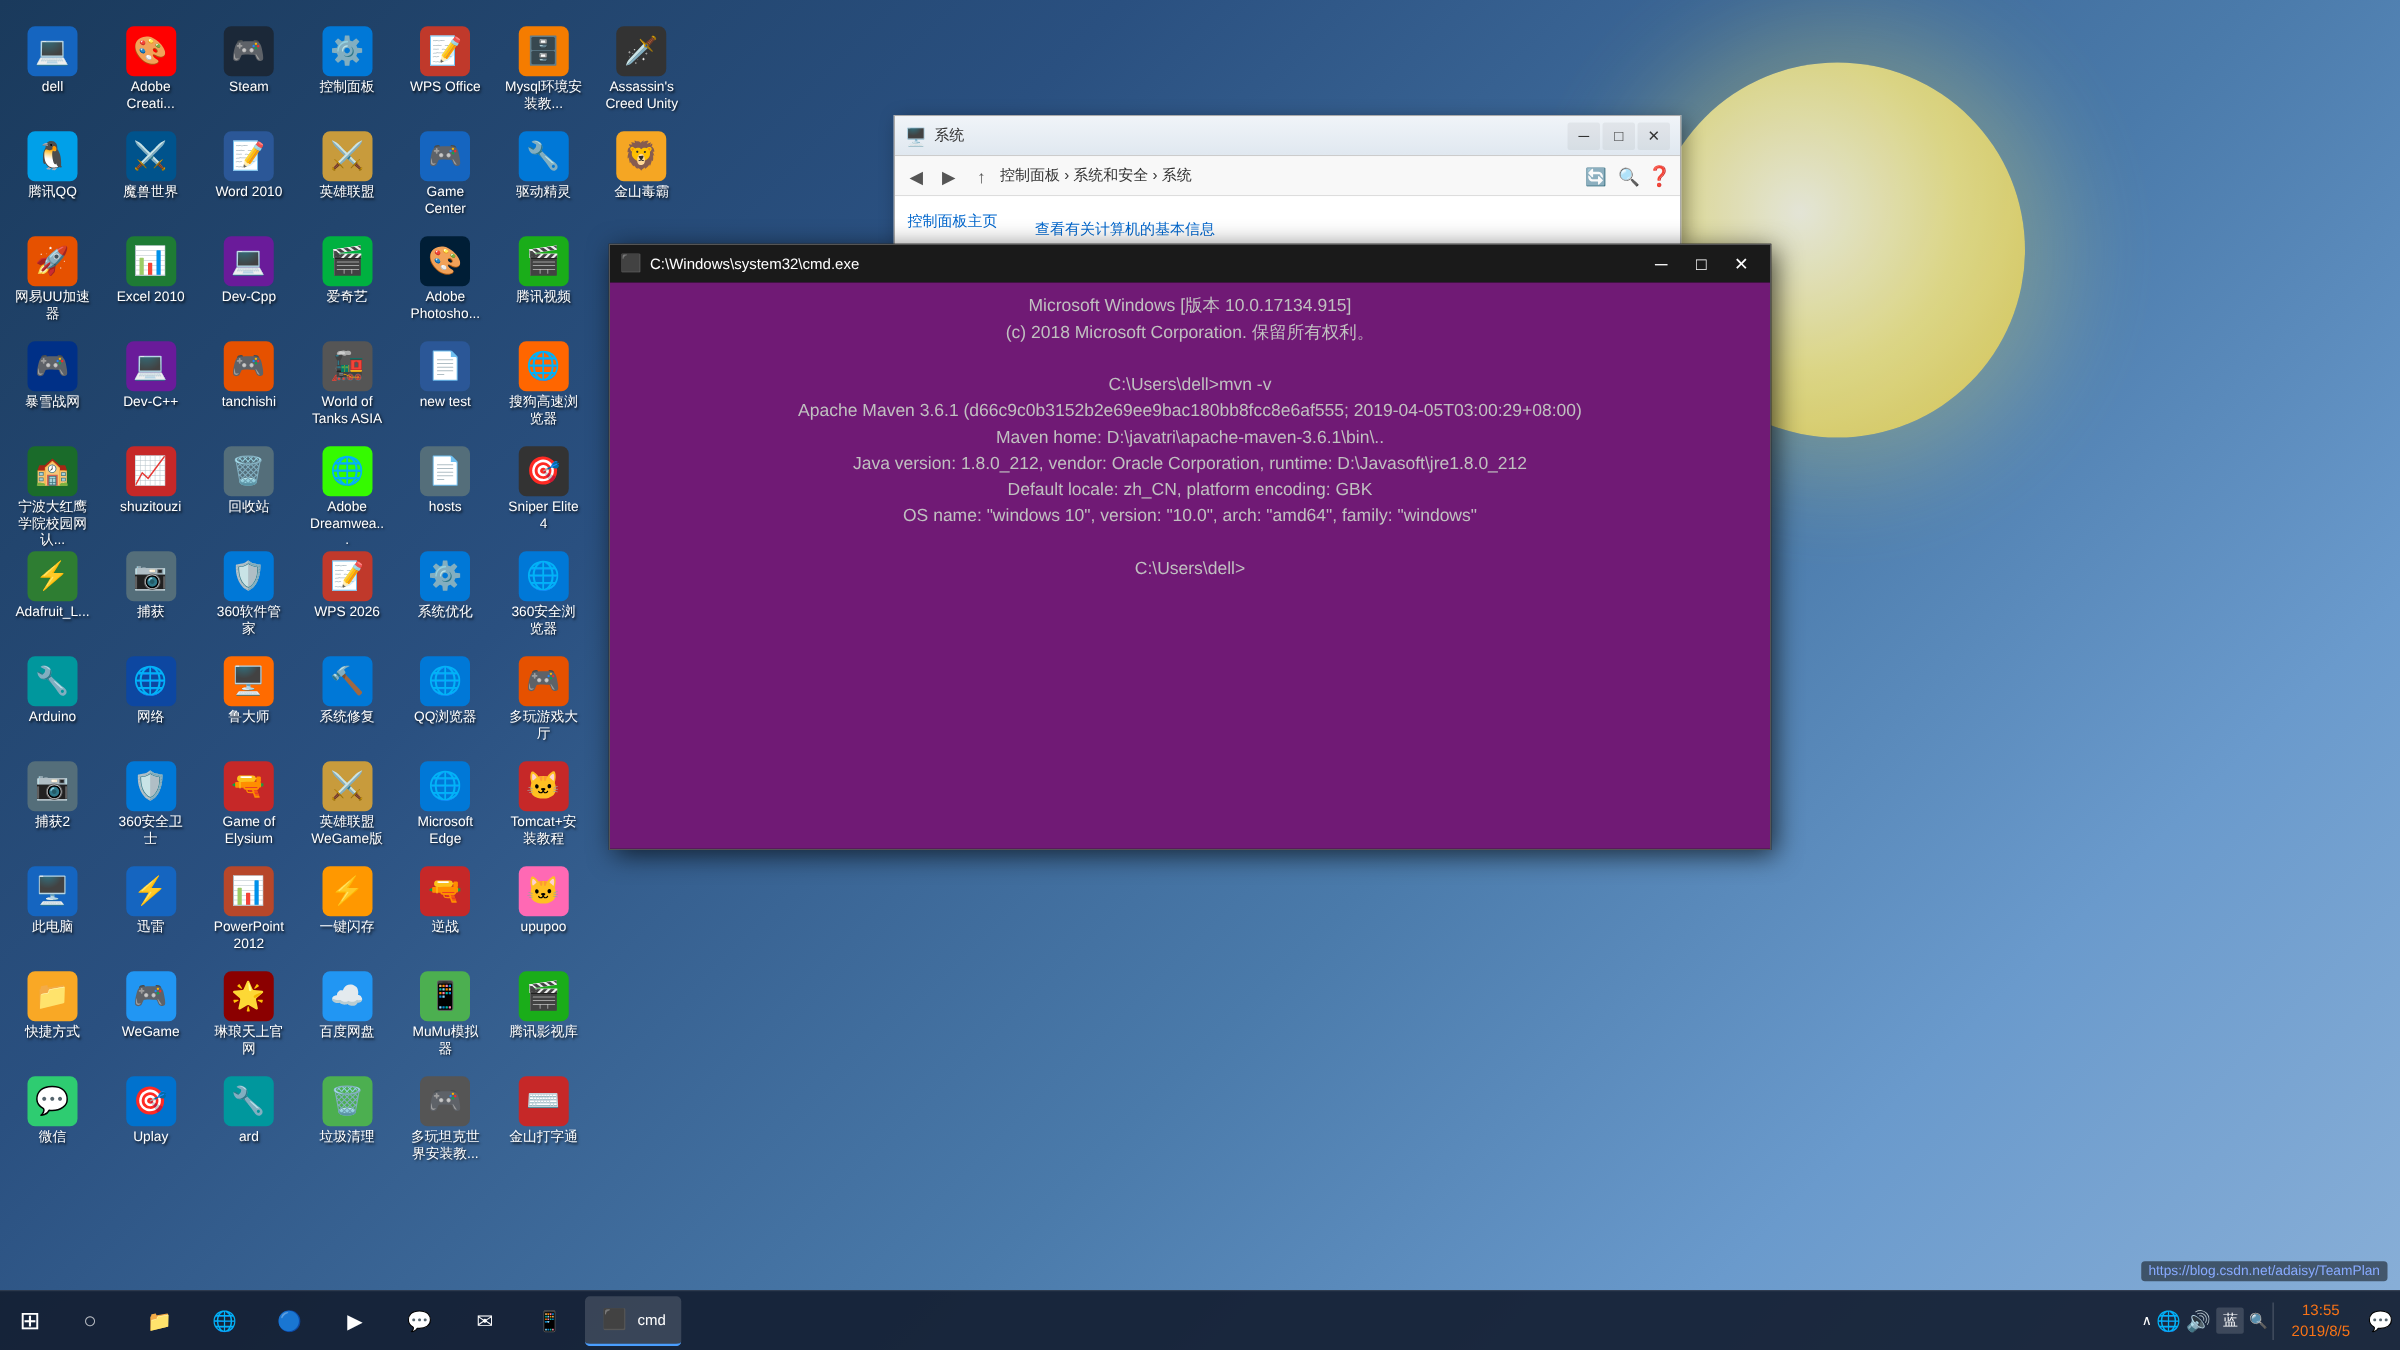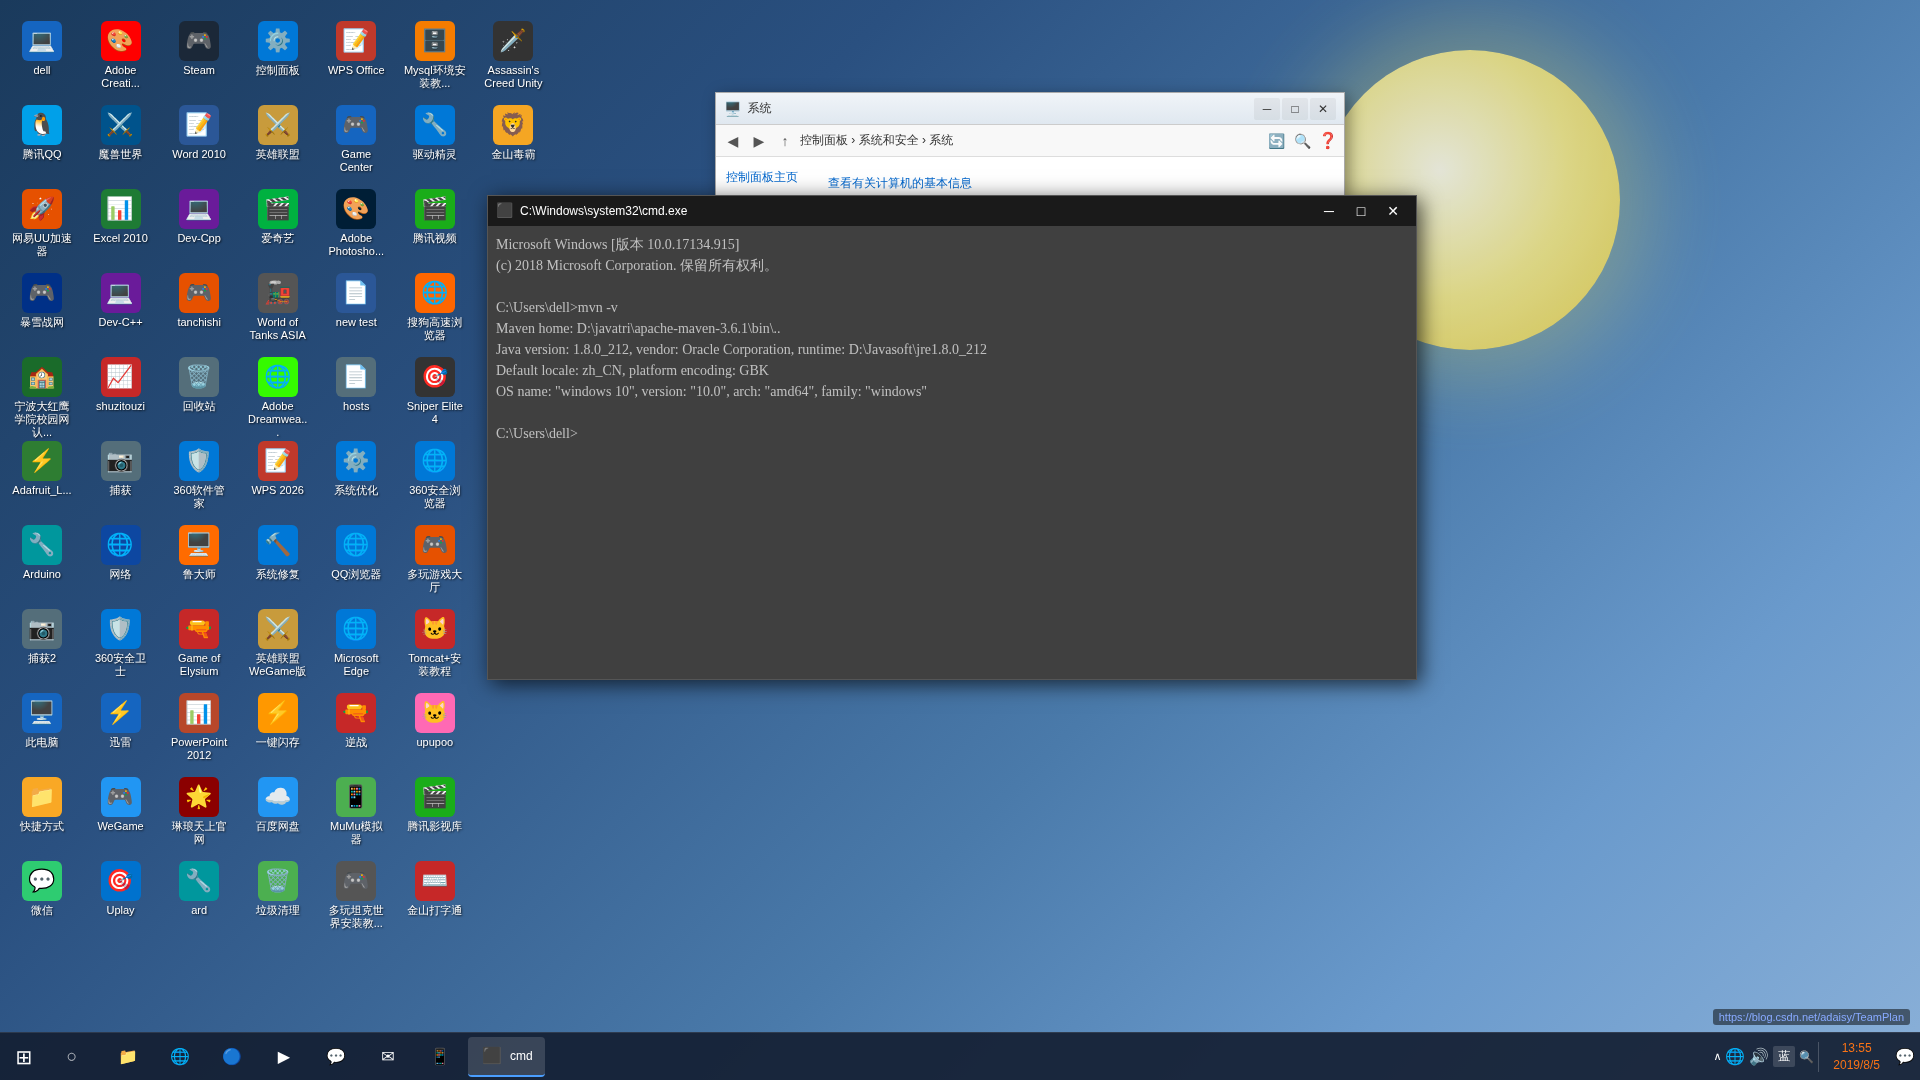--- a/index.html
+++ b/index.html
@@ -211,27 +211,28 @@
       display: flex;
       align-items: center;
       justify-content: center;
       cursor: pointer;
       font-size: 14px;
       color: white;
     }
 
     .cmd-content {
       flex: 1;
-      background: #404040;
+      background: #701a75;
       color: #c0c0c0;
-      font-family: Liberation Serif, serif;
+      font-family: Liberation Sans, sans-serif;
       font-size: 14px;
       padding: 8px;
       overflow: auto;
       line-height: 1.5;
+      text-align: center;
     }
 
     
     .sys-window {
       position: absolute;
       top: 92px;
       left: 715px;
       width: 630px;
       height: 105px;
       background: white;
@@ -665,20 +666,21 @@
         <div class="cmd-btn">□</div>
         <div class="cmd-btn close">✕</div>
       </div>
     </div>
     <div class="cmd-content">
 
     <div>Microsoft Windows [版本 10.0.17134.915]</div>
         <div>(c) 2018 Microsoft Corporation. 保留所有权利。</div>
         <div>&nbsp;</div>
         <div>C:\Users\dell&gt;mvn -v</div>
+        <div>Apache Maven 3.6.1 (d66c9c0b3152b2e69ee9bac180bb8fcc8e6af555; 2019-04-05T03:00:29+08:00)</div>
         <div>Maven home: D:\javatri\apache-maven-3.6.1\bin\..</div>
         <div>Java version: 1.8.0_212, vendor: Oracle Corporation, runtime: D:\Javasoft\jre1.8.0_212</div>
         <div>Default locale: zh_CN, platform encoding: GBK</div>
         <div>OS name: "windows 10", version: "10.0", arch: "amd64", family: "windows"</div>
         <div>&nbsp;</div>
         <div>C:\Users\dell&gt;</div>
       </div>
   </div>
 
   <div class="taskbar">

